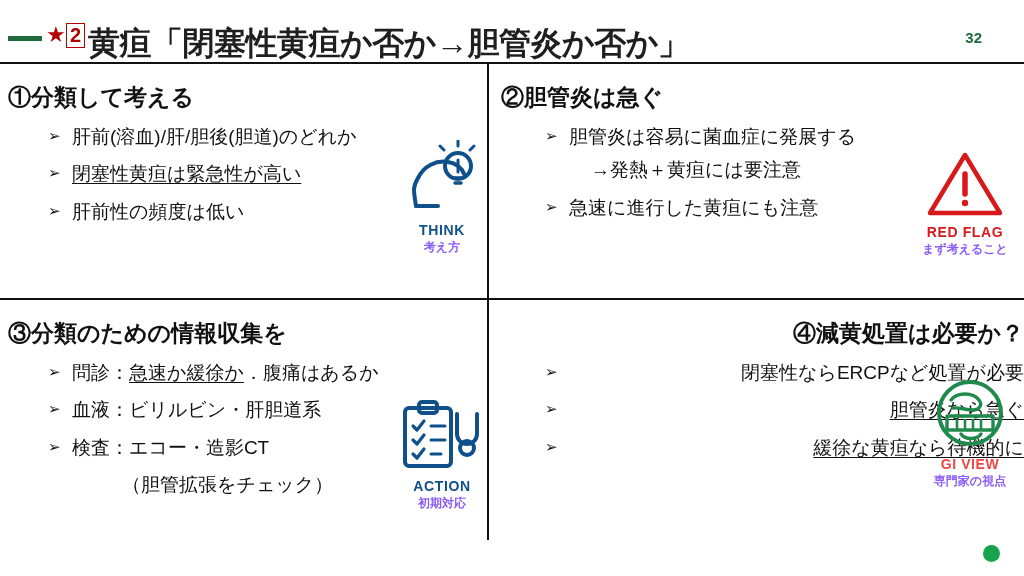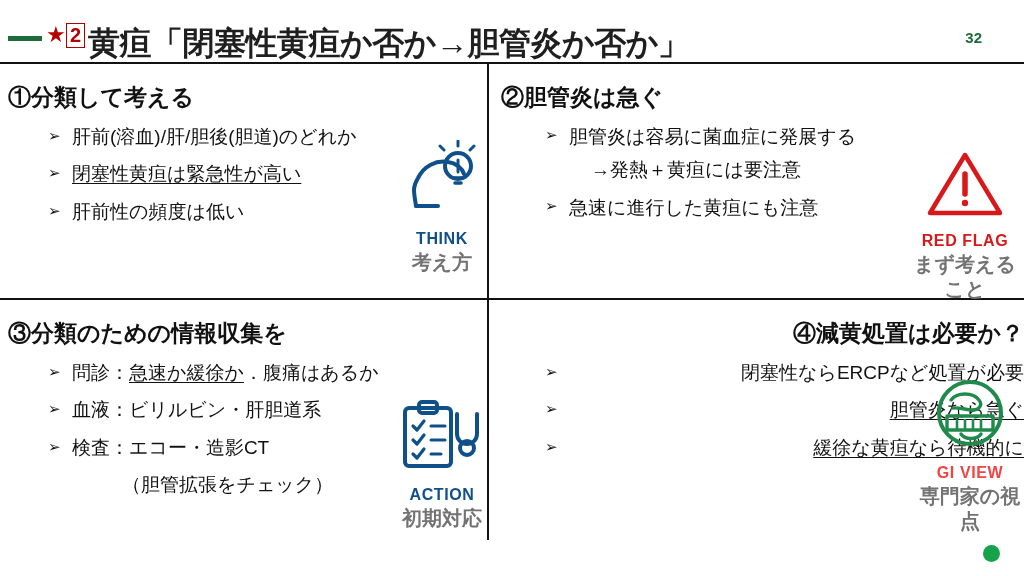--- a/index.html
+++ b/index.html
@@ -106,21 +106,21 @@
     width: 1024px;
     height: 2px;
     background: #111111;
   }
 
   .quad {
     position: absolute;
     box-sizing: border-box;
   }
   .q1 { left: 0;    top: 2px;   width: 487px; height: 234px; }
-  .q2 { left: 489px;top: 2px;   width: 535px; height: 234px; font-family: Liberation Serif, serif; }
+  .q2 { left: 489px;top: 2px;   width: 535px; height: 234px; }
   .q3 { left: 0;    top: 238px; width: 487px; height: 240px; }
   .q4 { left: 489px;top: 238px; width: 535px; height: 240px; text-align: right; }
 
   .quad-title {
     font-size: 23px;
     font-weight: bold;
     color: #111111;
     white-space: nowrap;
   }
   .q1 .quad-title, .q3 .quad-title { margin: 18px 0 0 8px; }
@@ -164,29 +164,29 @@
     margin-top: 32px;
   }
 
   
   .icon-block {
     position: absolute;
     text-align: center;
     width: 120px;
   }
   .icon-caption-en {
-    font-size: 16px;
+    font-size: 14px;
     font-weight: bold;
     letter-spacing: 0.6px;
-    margin-top: 10px;
+    margin-top: 2px;
   }
   .icon-caption-jp {
-    font-size: 20px;
-    font-weight: bold;
-    color: #737373;
+    font-size: 12px;
+    font-weight: bold;
+    color: #8b5cf6;
     line-height: 1.25;
     margin-top: 2px;
   }
 
   .think-block { left: 382px; top: 140px; width: 120px; }
   .think-block .icon-caption-en { color: #10508a; }
   .redflag-block { left: 910px; top: 150px; width: 110px; }
   .redflag-block .icon-caption-en { color: #d7191c; }
   .action-block { left: 382px; top: 400px; width: 120px; }
   .action-block .icon-caption-en { color: #10508a; }

